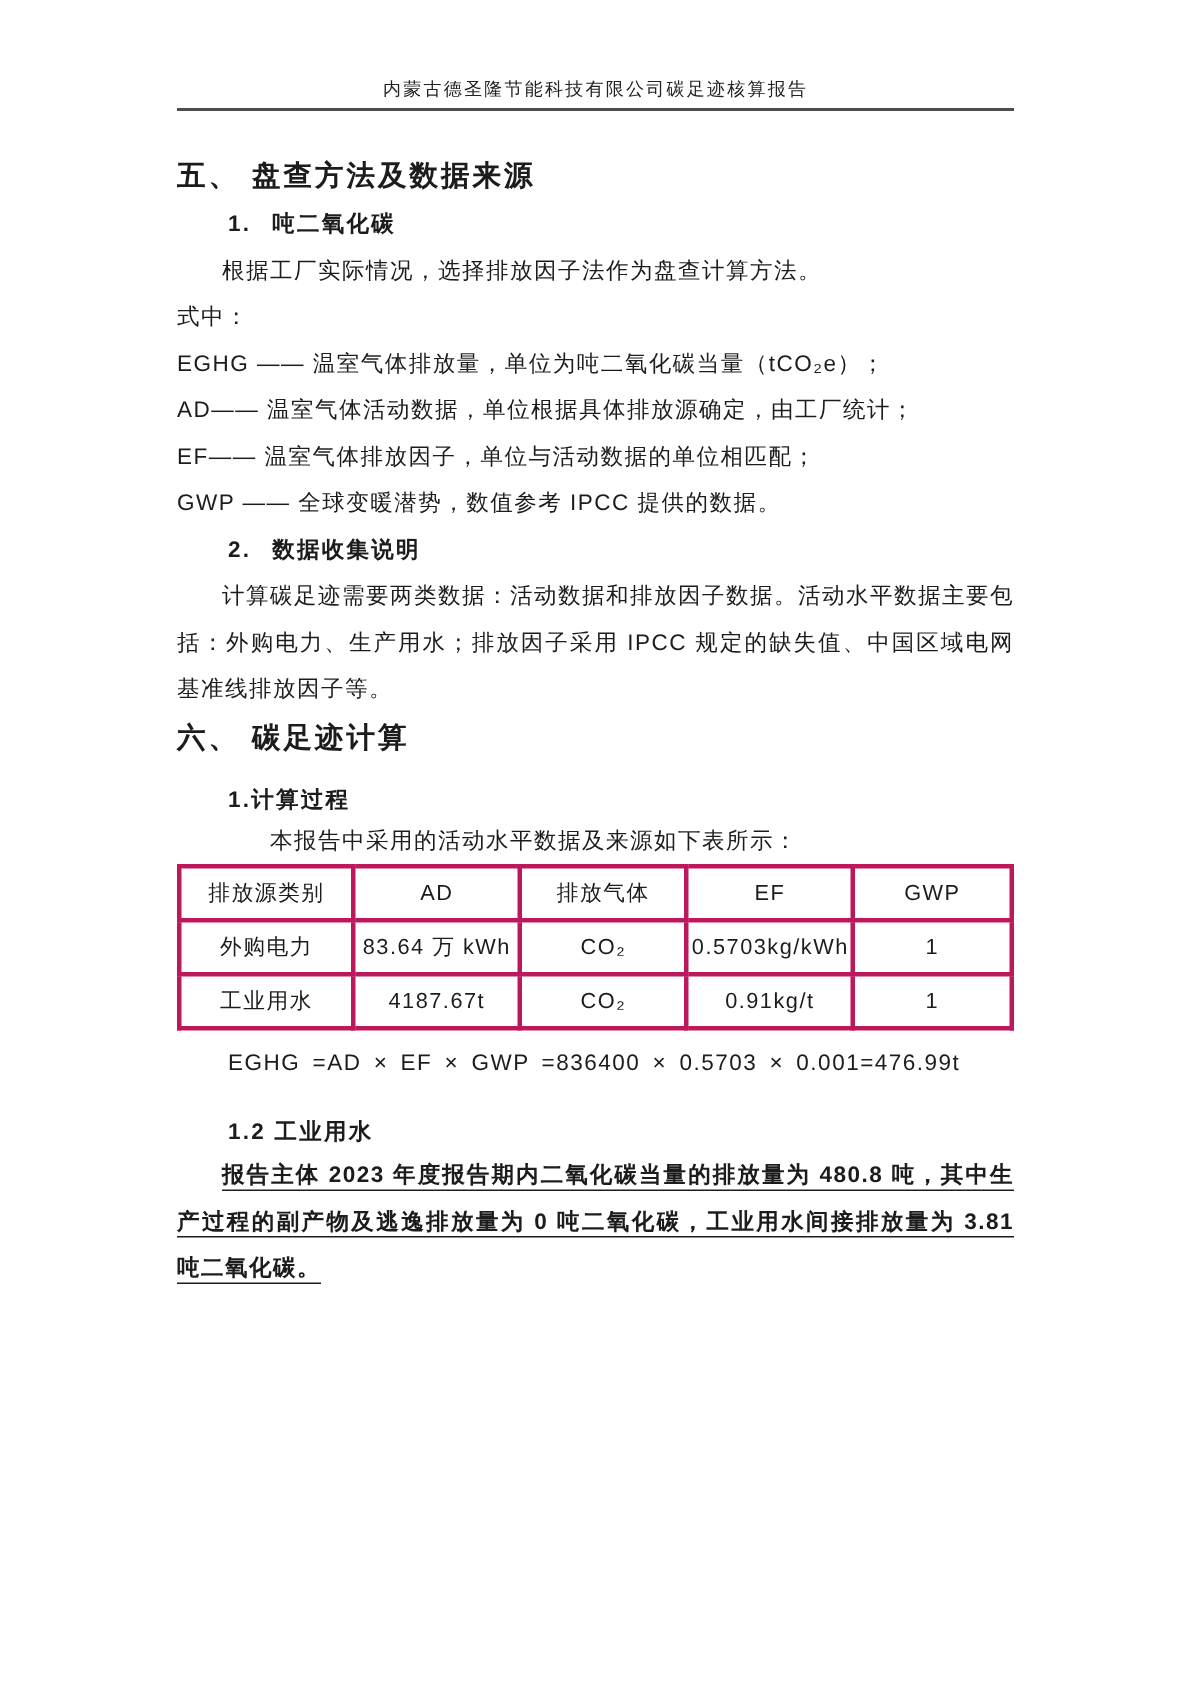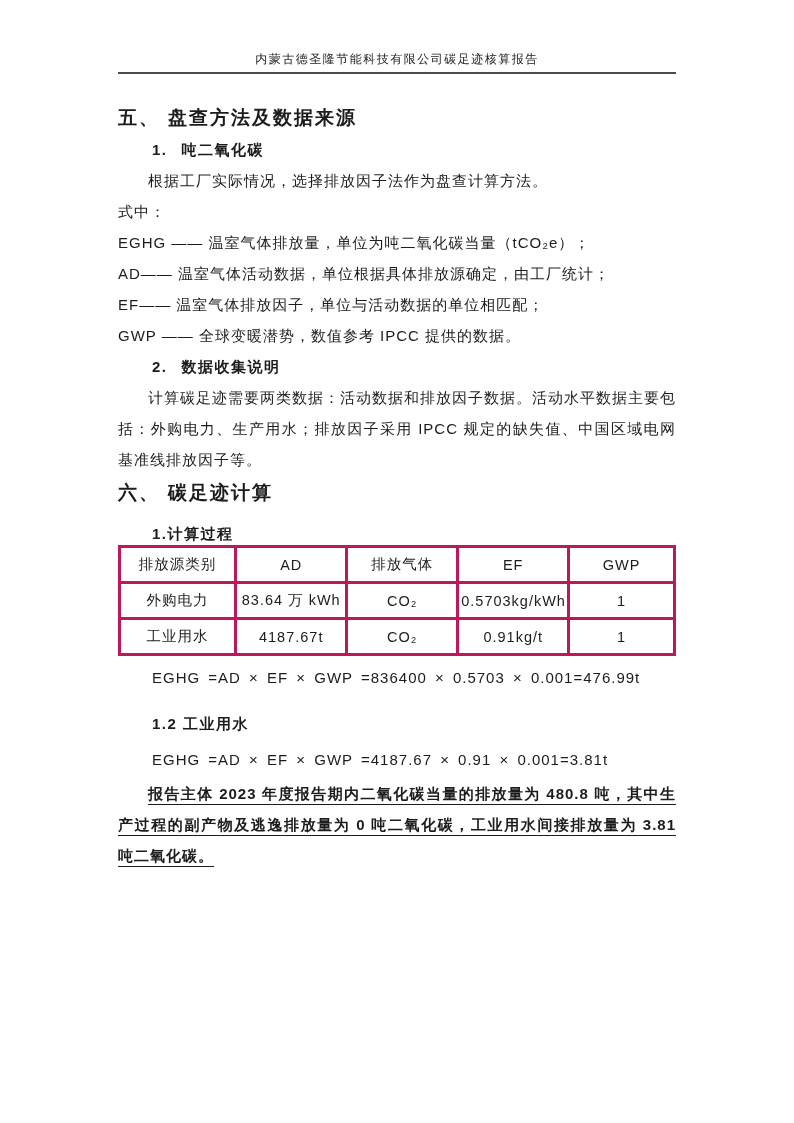--- a/index.html
+++ b/index.html
@@ -158,20 +158,21 @@
 
     <div class="h1 h1-s6">
       <span>六、</span>
       <span>碳足迹计算</span>
     </div>
 
     <div class="h2 h2-calc">
       <span>1.计算过程</span>
     </div>
 
+    <p class="para indent4">本报告中采用的活动水平数据及来源如下表所示：</p>
 
 
     <table class="data-table">
       <tbody>
         <tr>
           <th class="col1">排放源类别</th>
           <th class="col2">AD</th>
           <th class="col3">排放气体</th>
           <th class="col4">EF</th>
           <th class="col5">GWP</th>
@@ -193,21 +194,20 @@
       </tbody>
     </table>
 
 
     <p class="para calc-line calc1">EGHG =AD × EF × GWP =836400 × 0.5703 × 0.001=476.99t</p>
 
     <div class="h2 h2-12">
       <span>1.2 工业用水</span>
     </div>
 
-    <p class="para calc-line calc2">EGHG =AD × EF × GWP =4187.67 × 0.91 × 0.001=3.81t</p>
 
     <p class="para indent2 justify conclusion">报告主体 2023 年度报告期内二氧化碳当量的排放量为 480.8 吨，其中生产过程的副产物及逃逸排放量为 0 吨二氧化碳，工业用水间接排放量为 3.81 吨二氧化碳。</p>
 
   </div>
 
   <div class="footer">
     <span>2</span>
   </div>
 </div>
 

